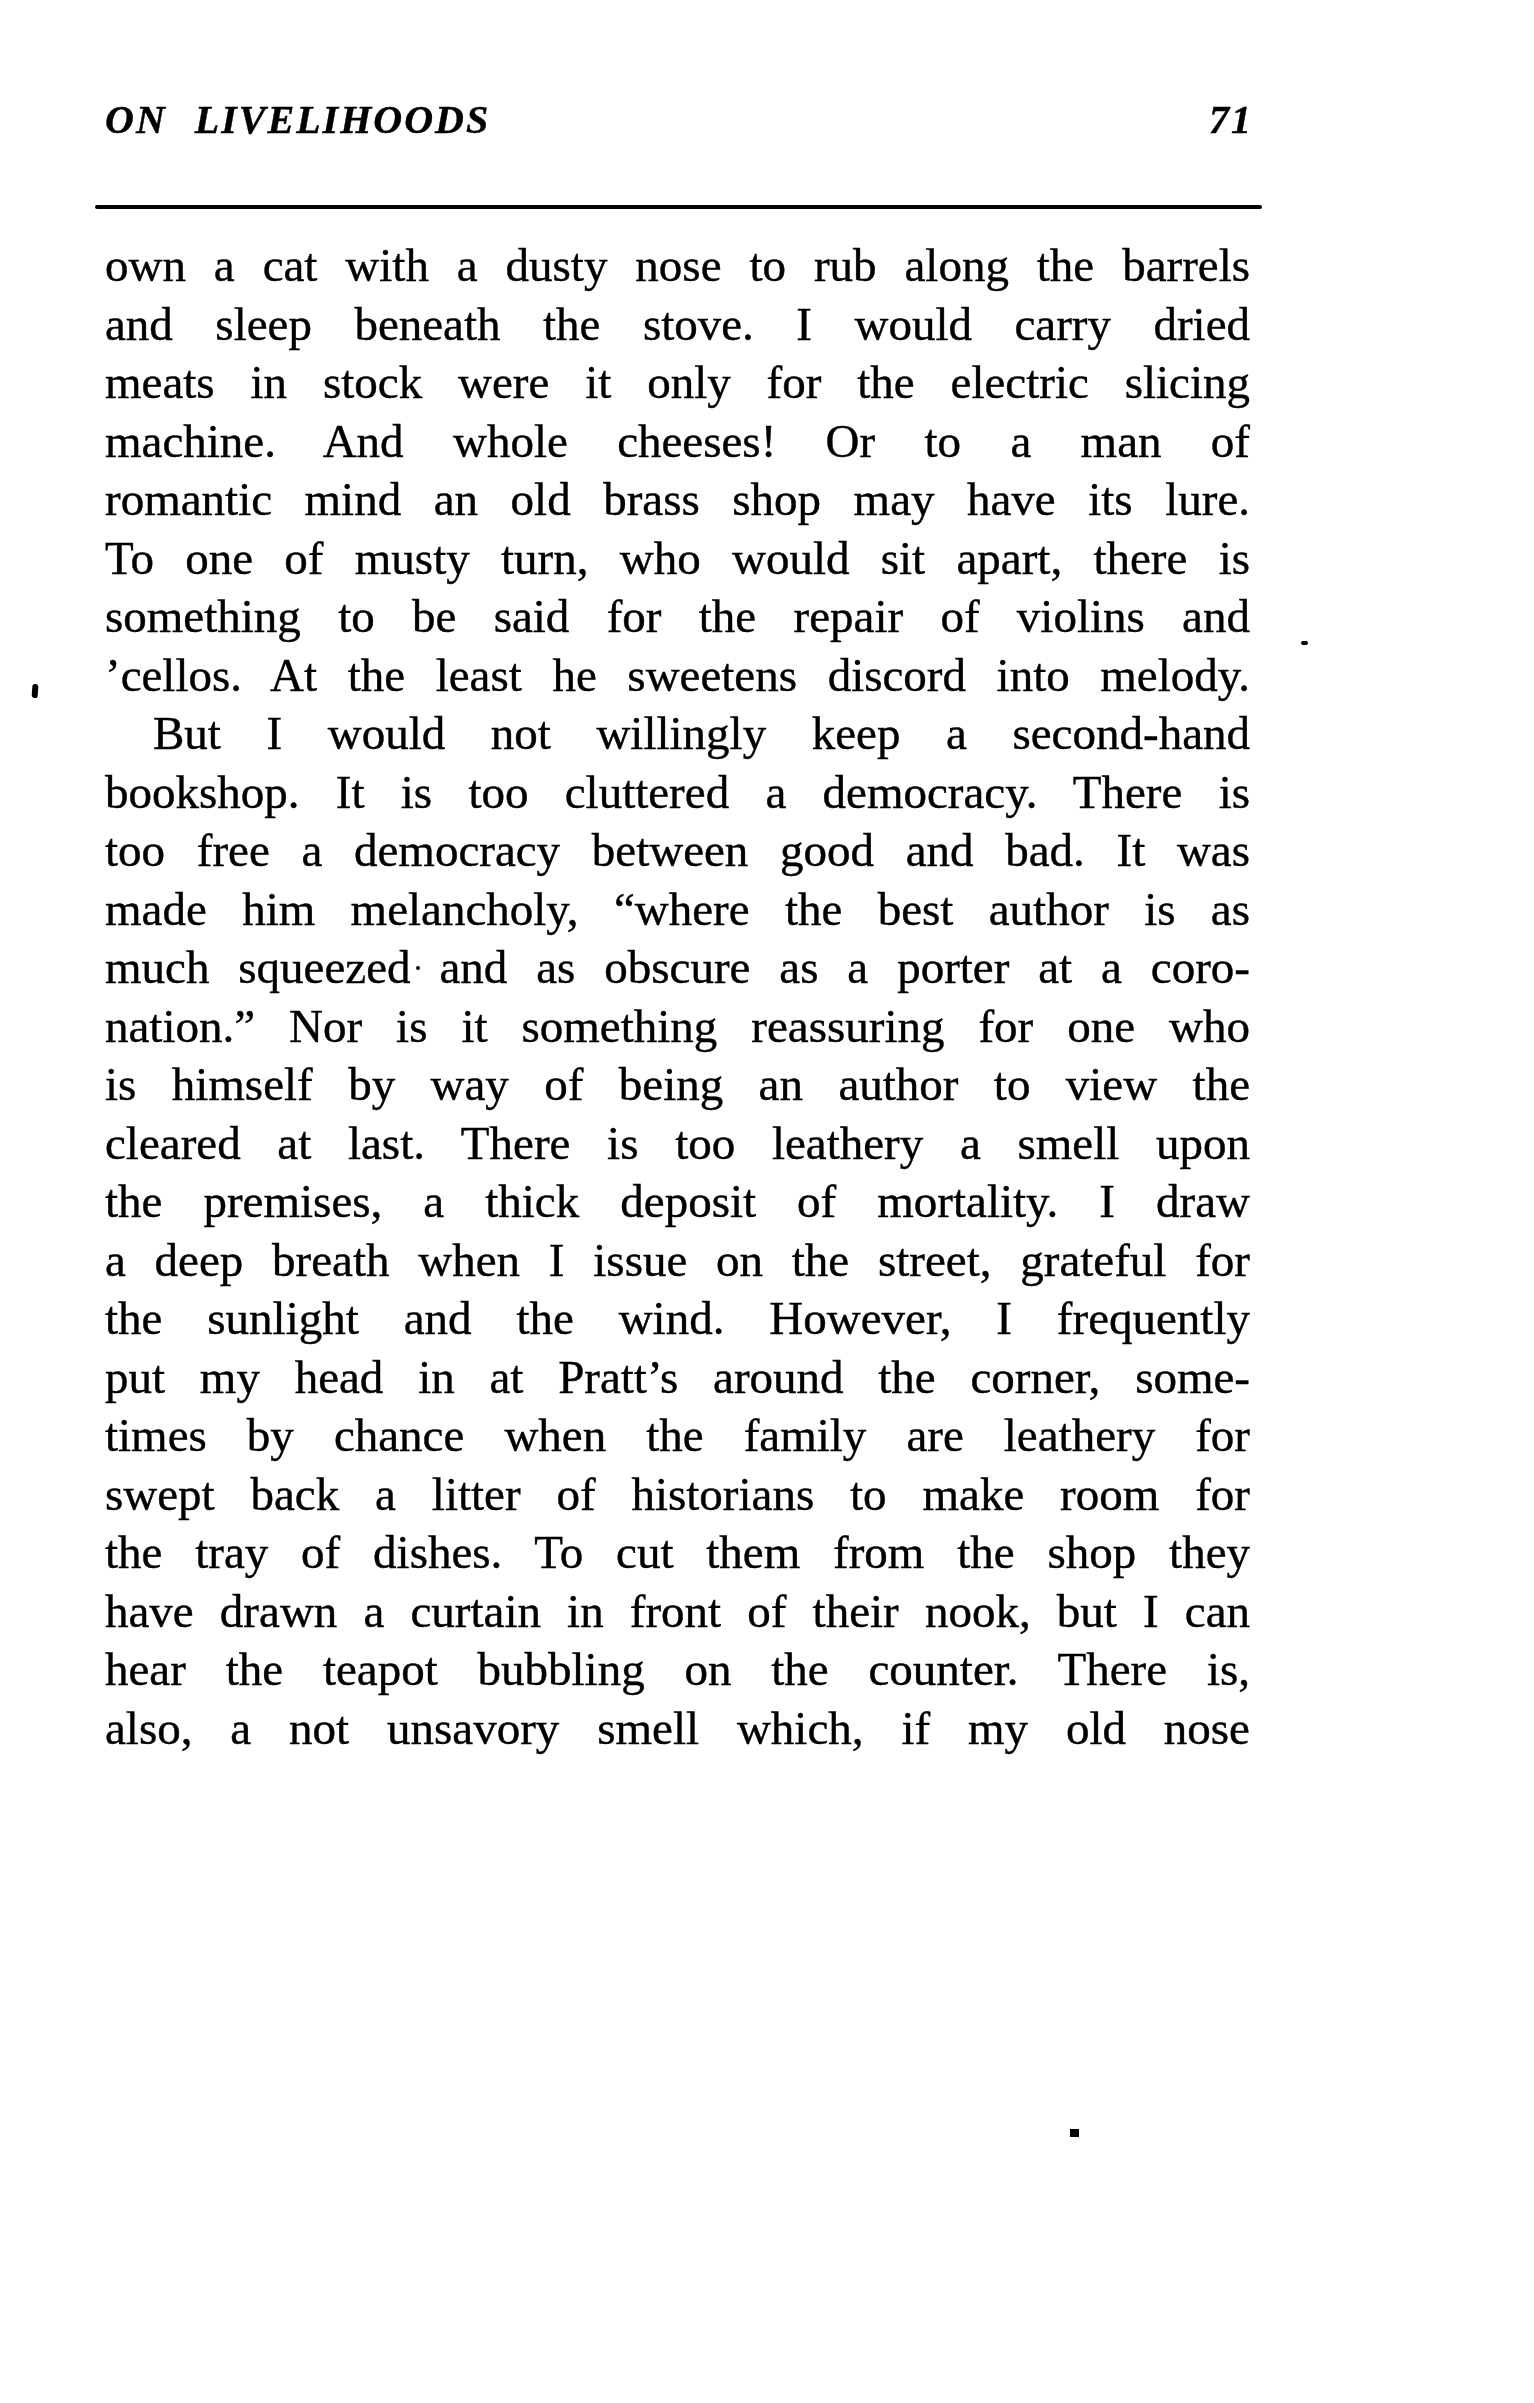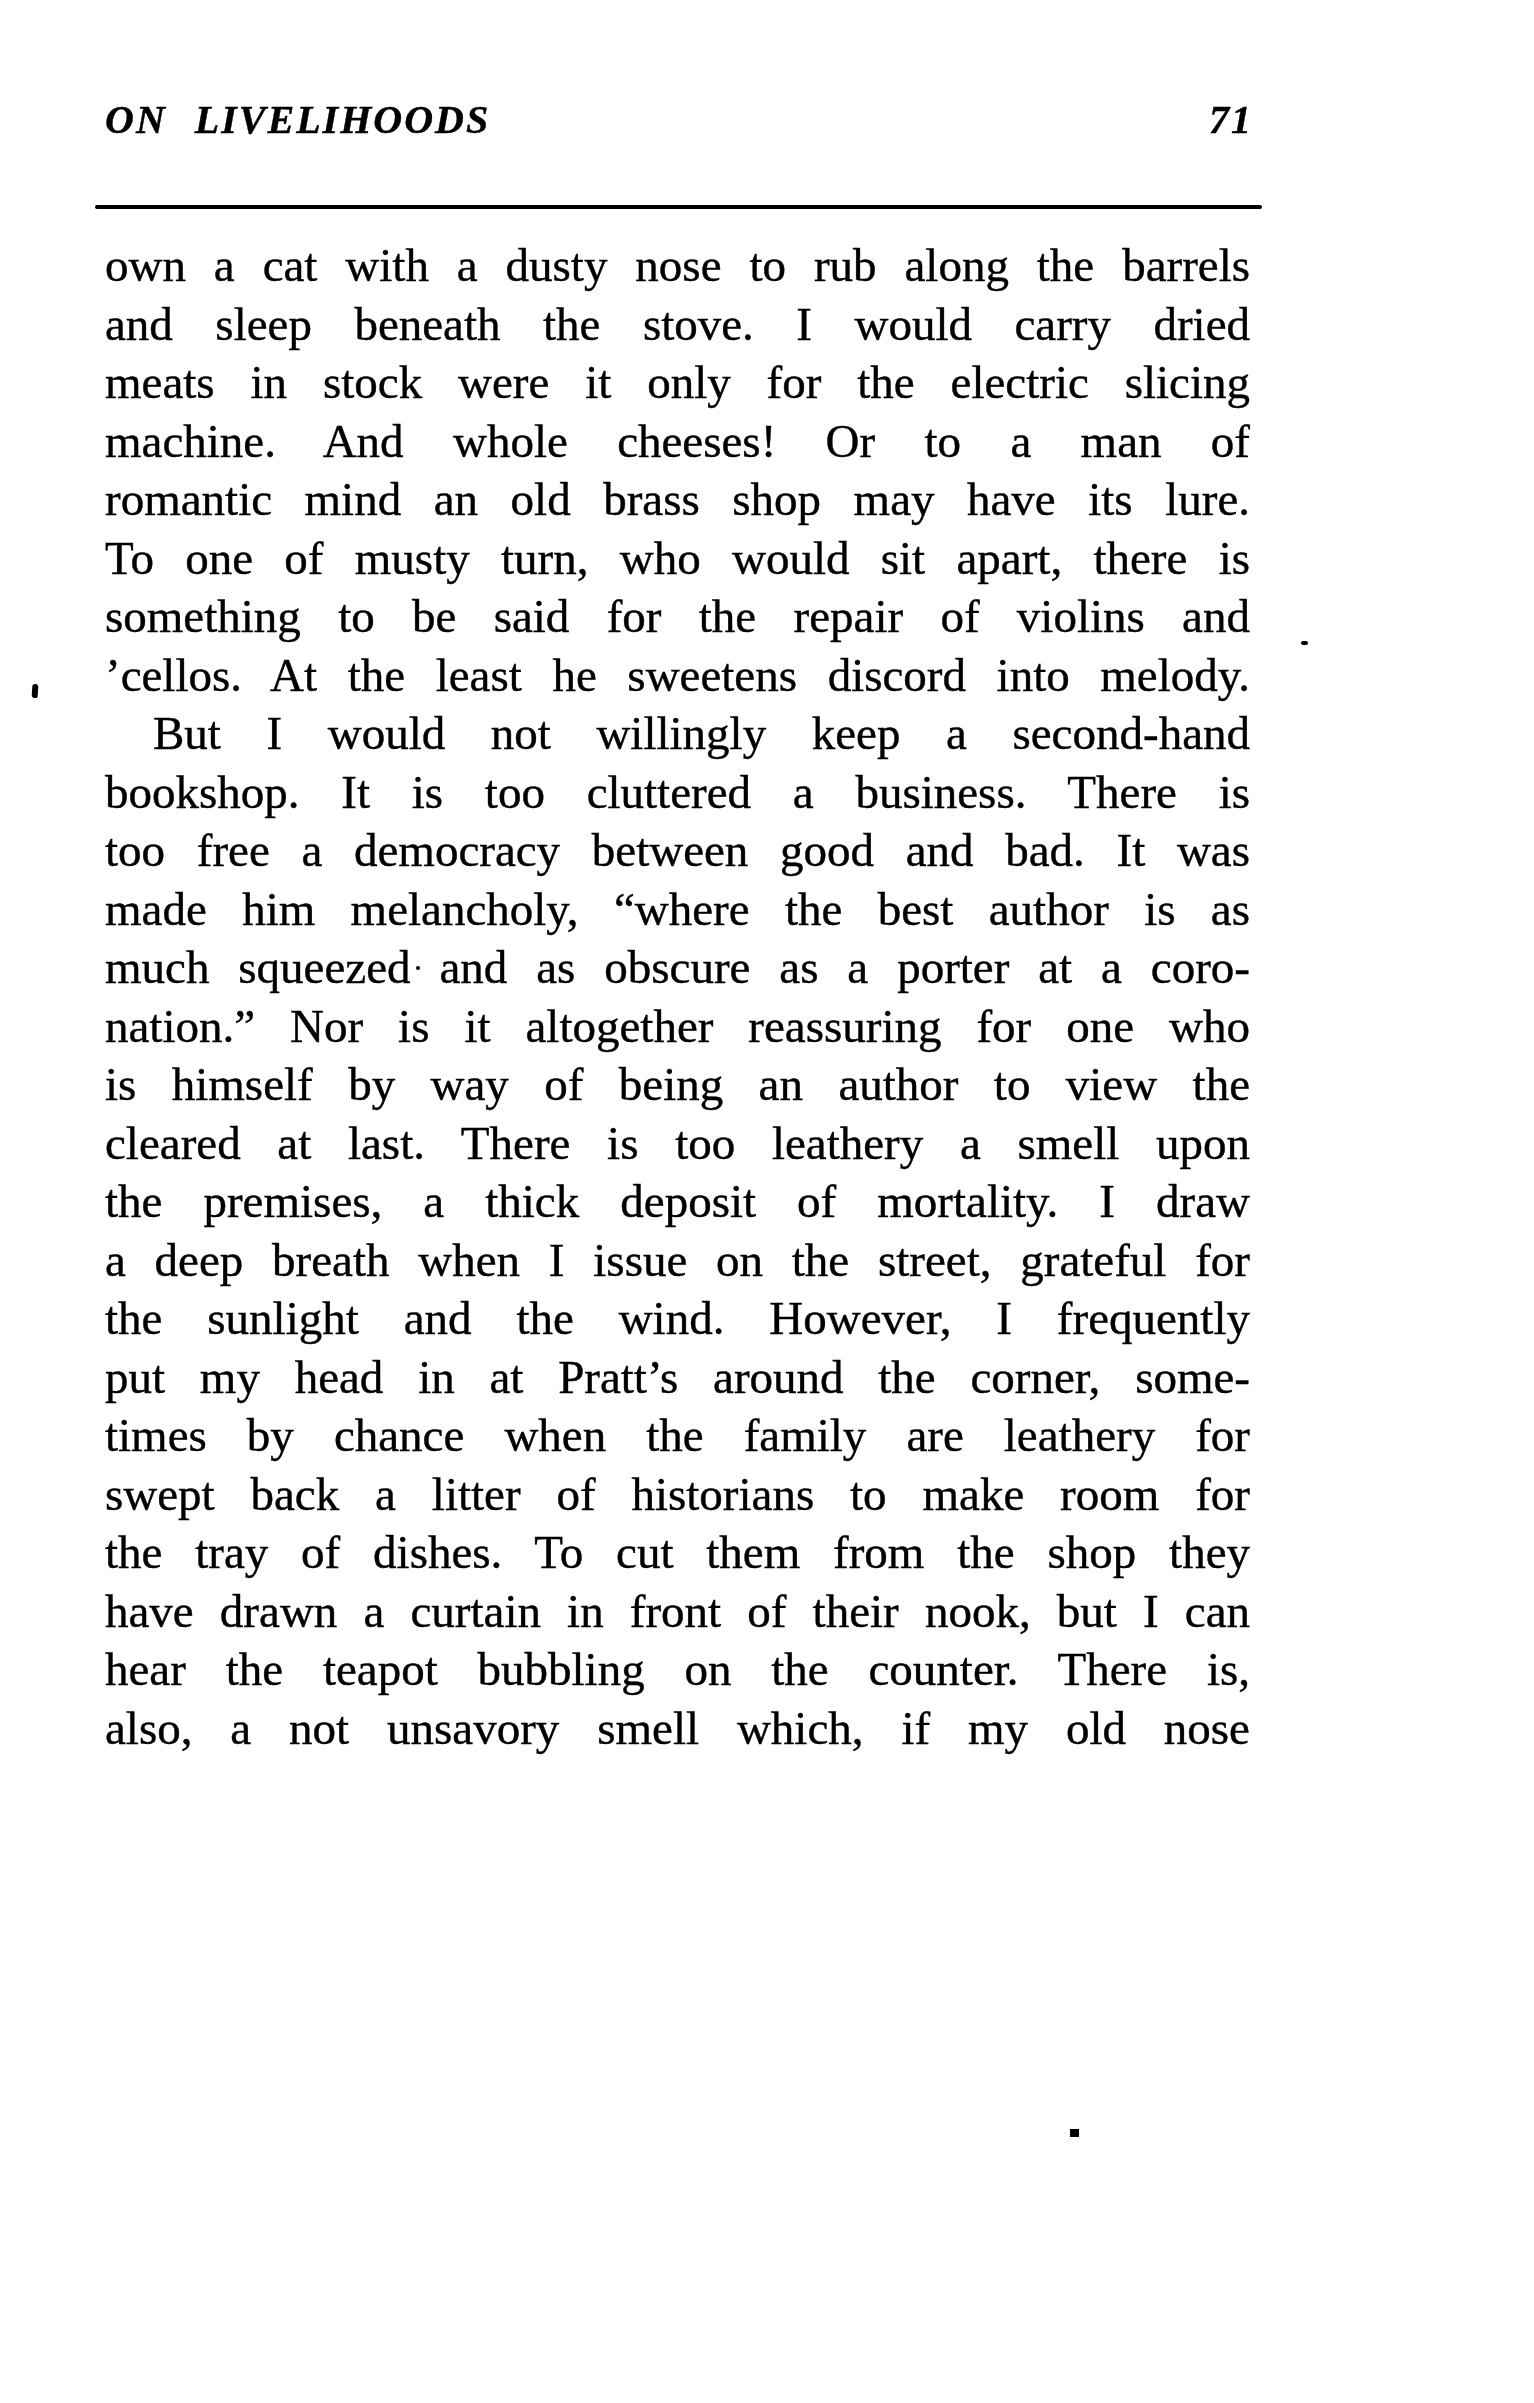--- a/index.html
+++ b/index.html
@@ -116,25 +116,25 @@
   <div class="text-block" id="text-block">
       <div class="line">own a cat with a dusty nose to rub along the barrels</div>
       <div class="line">and sleep beneath the stove. I would carry dried</div>
       <div class="line">meats in stock were it only for the electric slicing</div>
       <div class="line">machine. And whole cheeses! Or to a man of</div>
       <div class="line">romantic mind an old brass shop may have its lure.</div>
       <div class="line">To one of musty turn, who would sit apart, there is</div>
       <div class="line">something to be said for the repair of violins and</div>
       <div class="line">’cellos. At the least he sweetens discord into melody.</div>
       <div class="line indent">But I would not willingly keep a second-hand</div>
-      <div class="line">bookshop. It is too cluttered a business. There is</div>
+      <div class="line">bookshop. It is too cluttered a democracy. There is</div>
       <div class="line">too free a democracy between good and bad. It was</div>
       <div class="line">made him melancholy, “where the best author is as</div>
       <div class="line">much squeezed and as obscure as a porter at a coro-</div>
-      <div class="line">nation.” Nor is it altogether reassuring for one who</div>
+      <div class="line">nation.” Nor is it something reassuring for one who</div>
       <div class="line">is himself by way of being an author to view the</div>
       <div class="line">cleared at last. There is too leathery a smell upon</div>
       <div class="line">the premises, a thick deposit of mortality. I draw</div>
       <div class="line">a deep breath when I issue on the street, grateful for</div>
       <div class="line">the sunlight and the wind. However, I frequently</div>
       <div class="line">put my head in at Pratt’s around the corner, some-</div>
       <div class="line">times by chance when the family are leathery for</div>
       <div class="line">swept back a litter of historians to make room for</div>
       <div class="line">the tray of dishes. To cut them from the shop they</div>
       <div class="line">have drawn a curtain in front of their nook, but I can</div>

